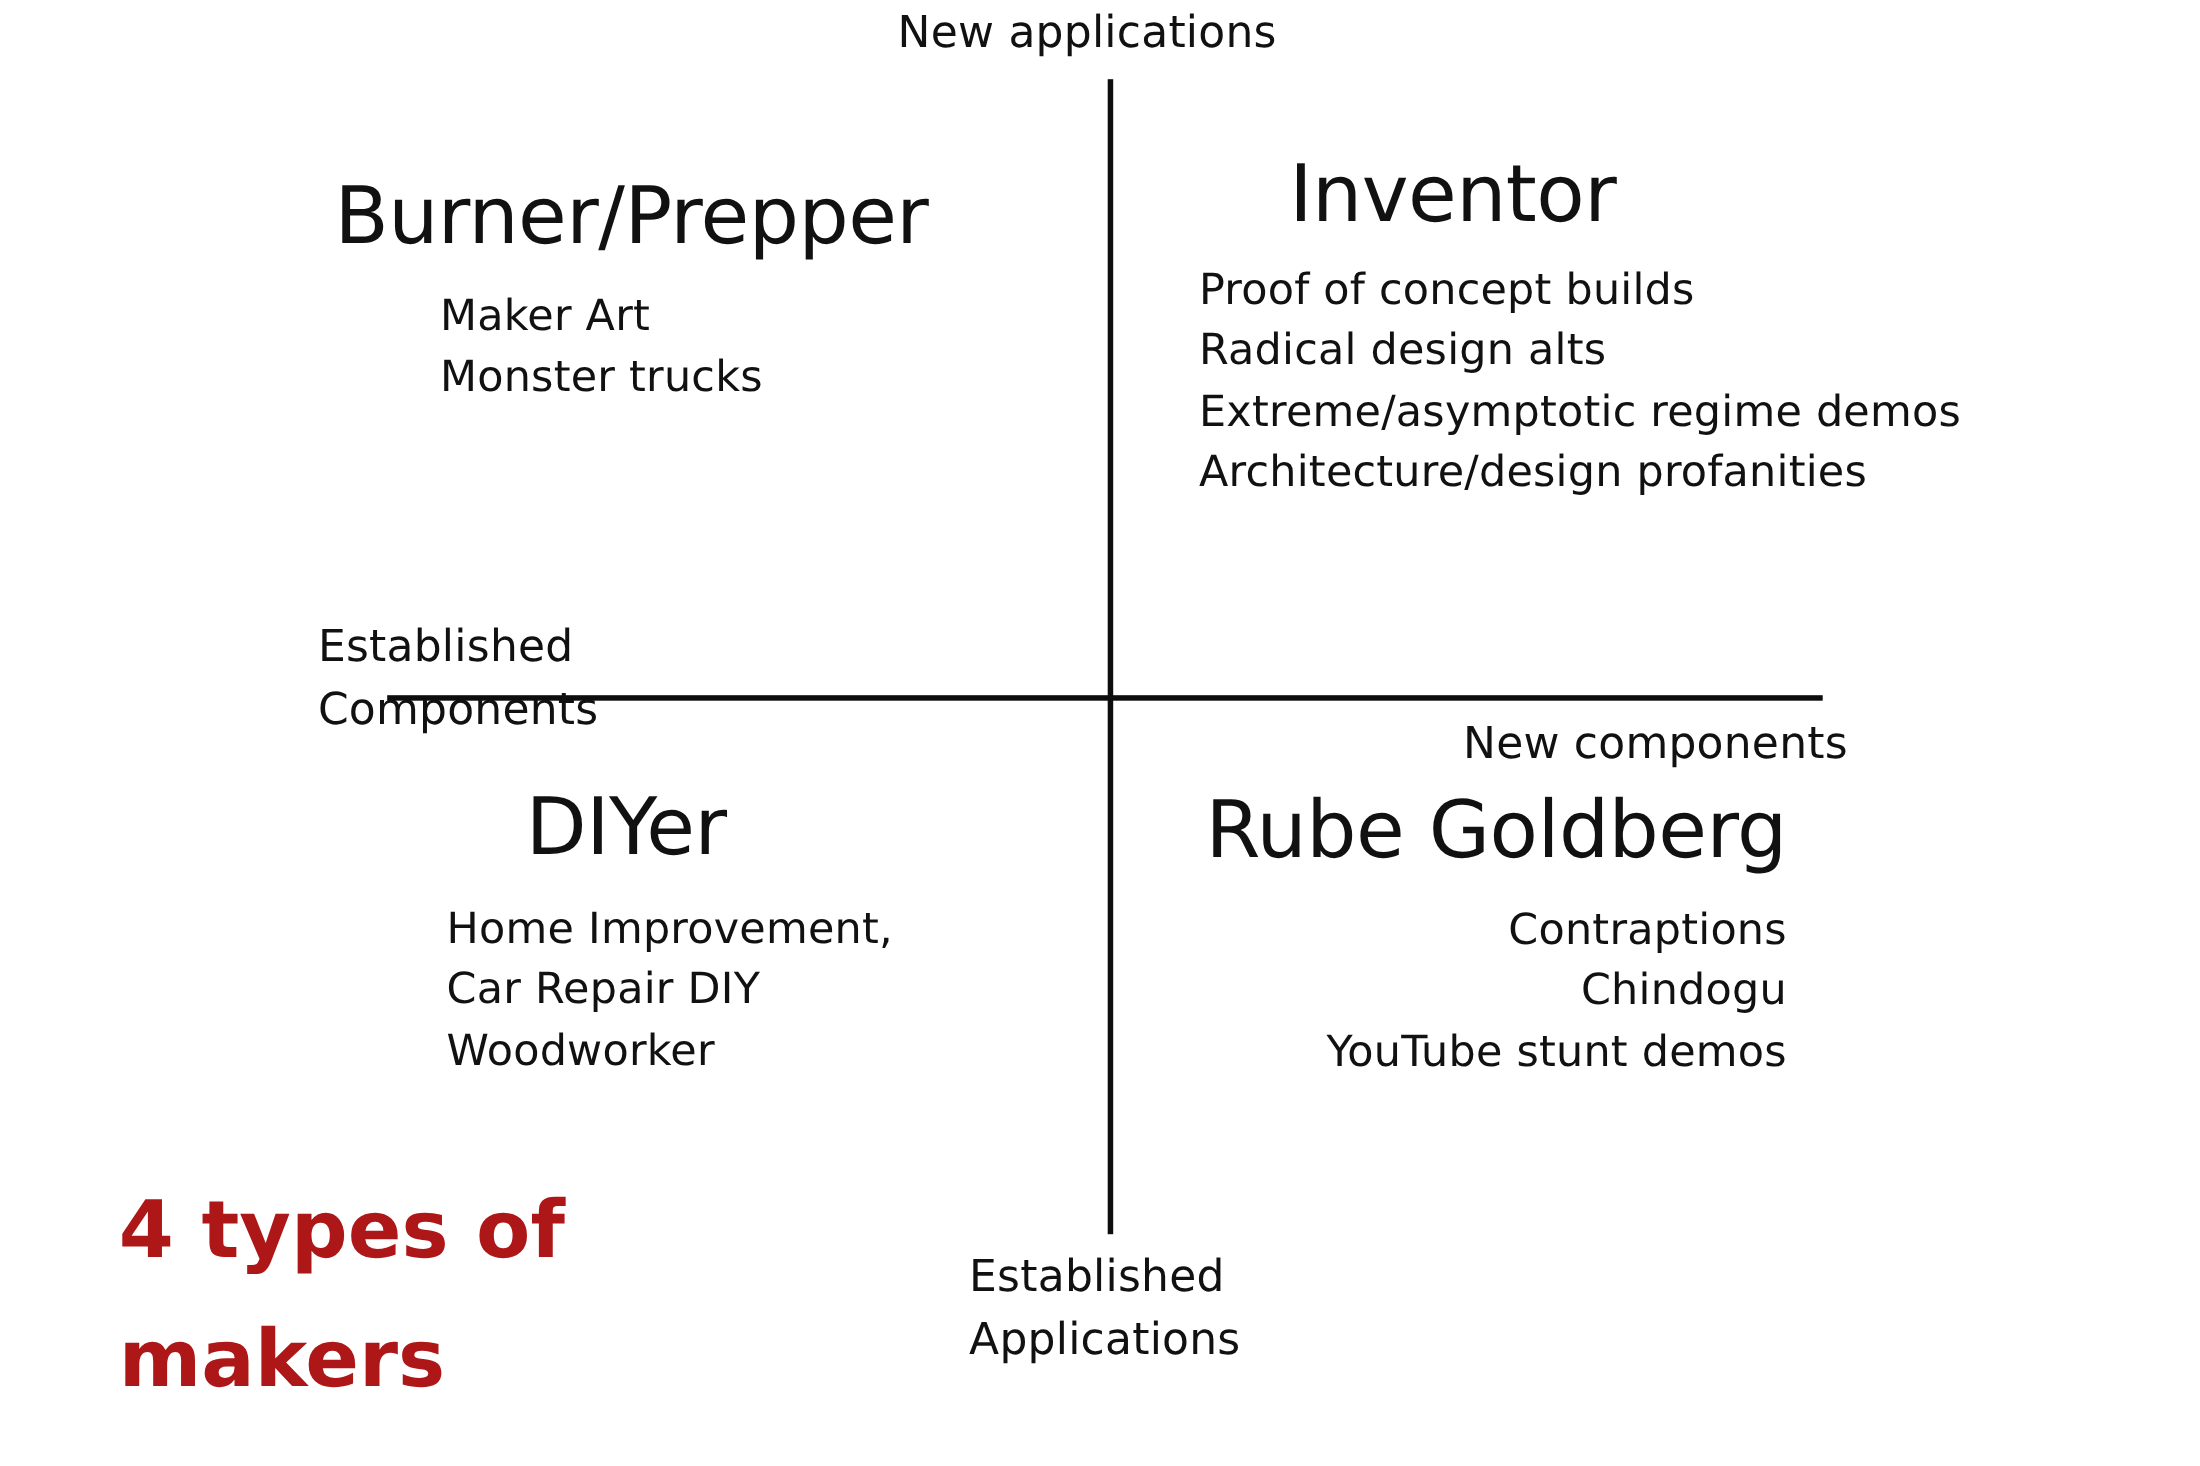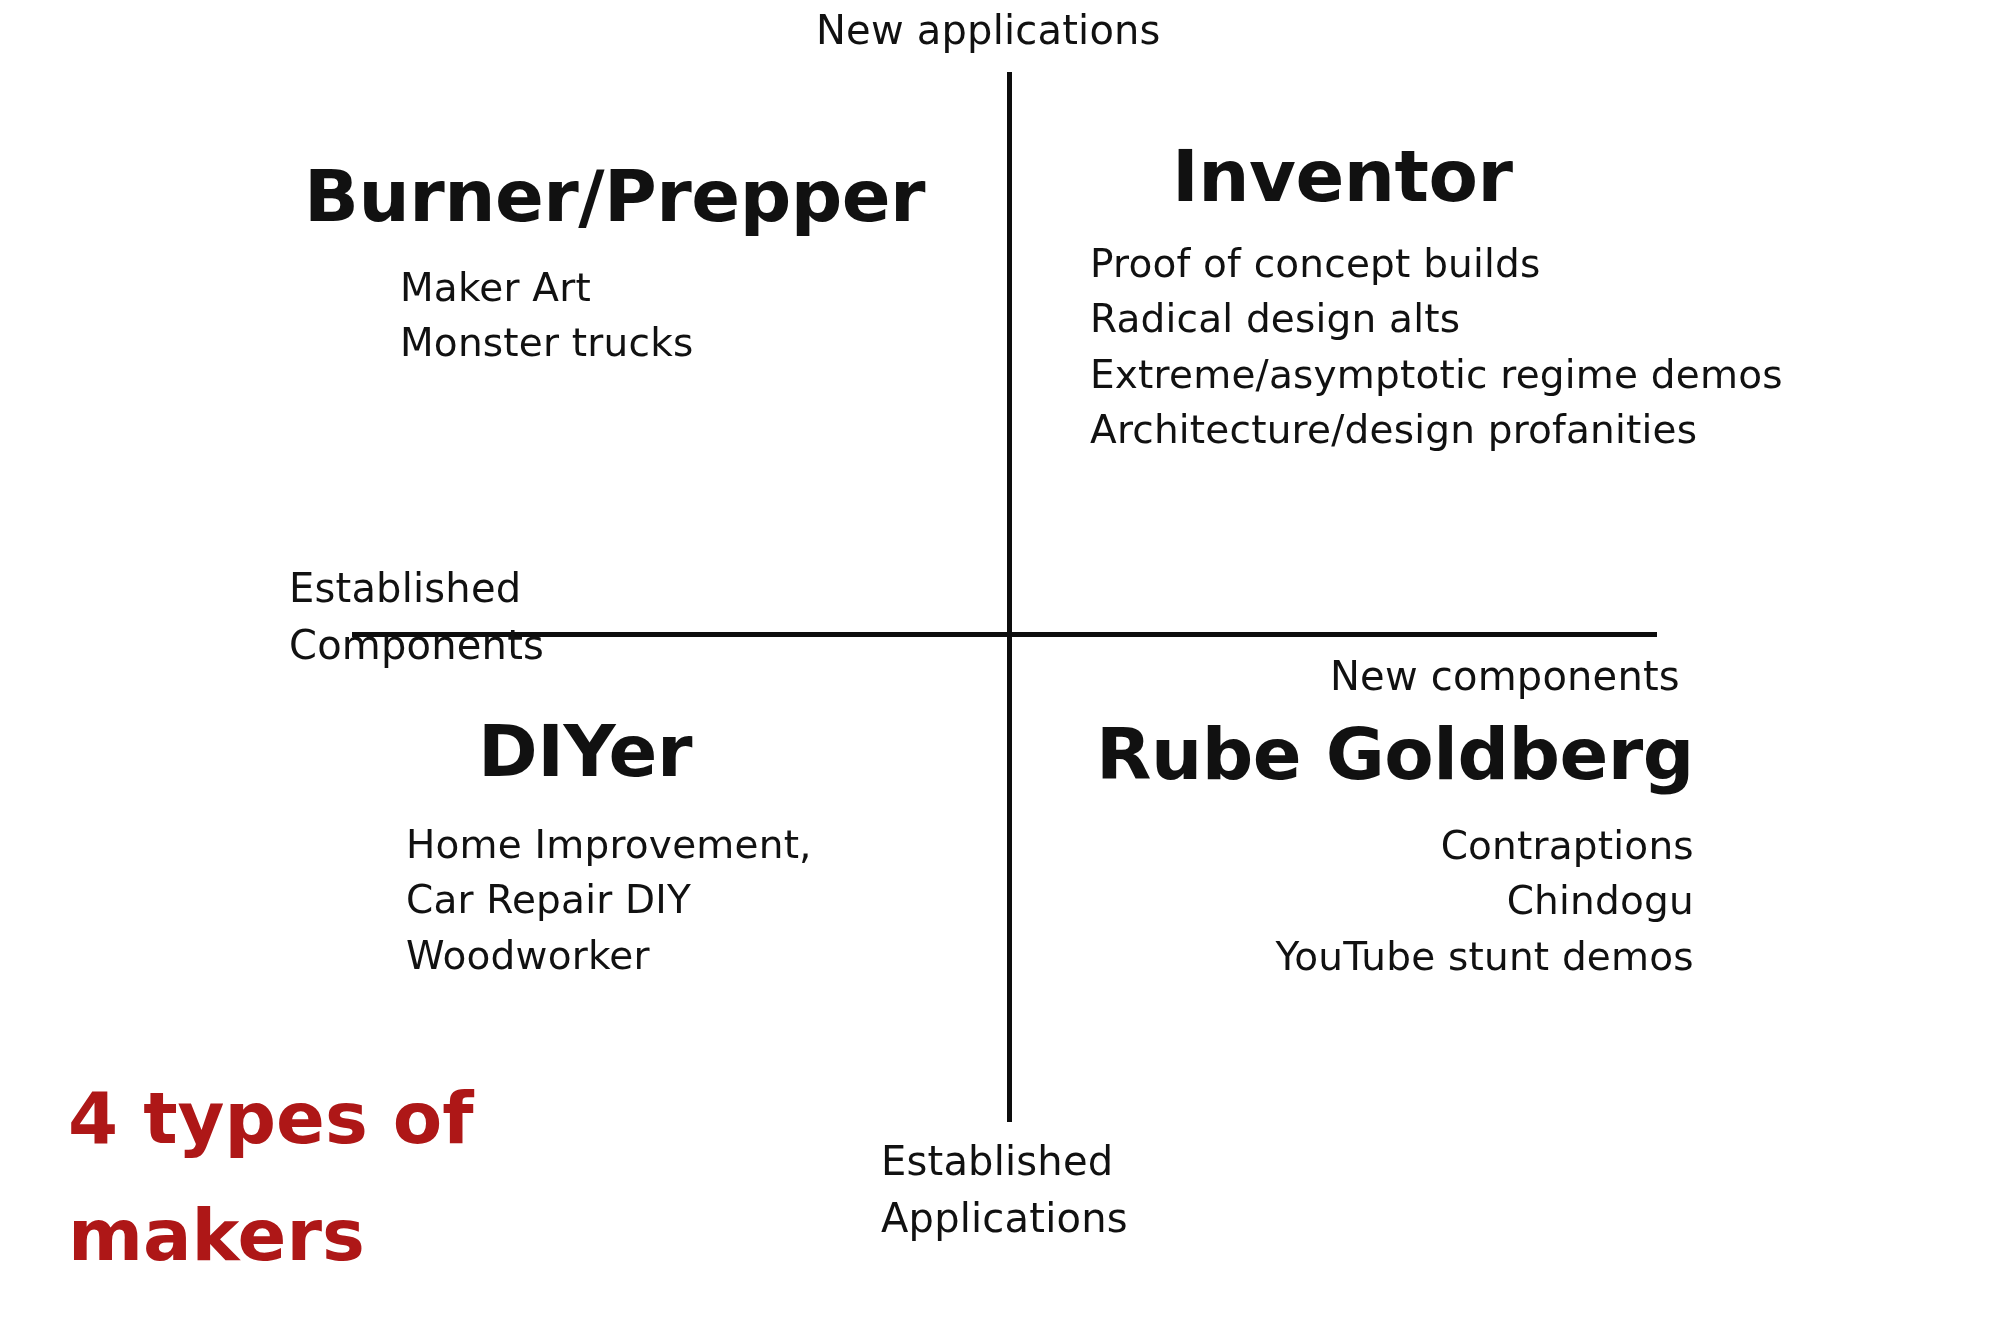--- a/index.html
+++ b/index.html
@@ -60,21 +60,21 @@
     top: 1133px;
   }
   .axis-label .ln { display: block; }
 
   
   .quadrant {
     position: absolute;
   }
   .q-title {
     font-size: 72px;
-    font-weight: 700;
+    font-weight: 400;
     line-height: 1.0;
     white-space: nowrap;
     letter-spacing: -0.5px;
   }
   .q-list {
     list-style: none;
     margin: 0;
     padding: 0;
   }
   .q-list li {
@@ -107,21 +107,21 @@
   
   #caption {
     position: absolute;
     left: 68px;
     top: 1060px;
     font-size: 72px;
     font-weight: 700;
     line-height: 1.62;
     white-space: nowrap;
   }
-  #caption .ln { display: block; }
+  #caption .ln { display: block; margin-left: 40px; }
 </style>
 </head>
 <body>
 
 <div id="canvas">
 
   <div class="axis-v" style="background: rgb(13, 13, 13);"></div>
   <div class="axis-h" style="background: rgb(13, 13, 13);"></div>
 
   <div class="axis-label" id="label-top">

